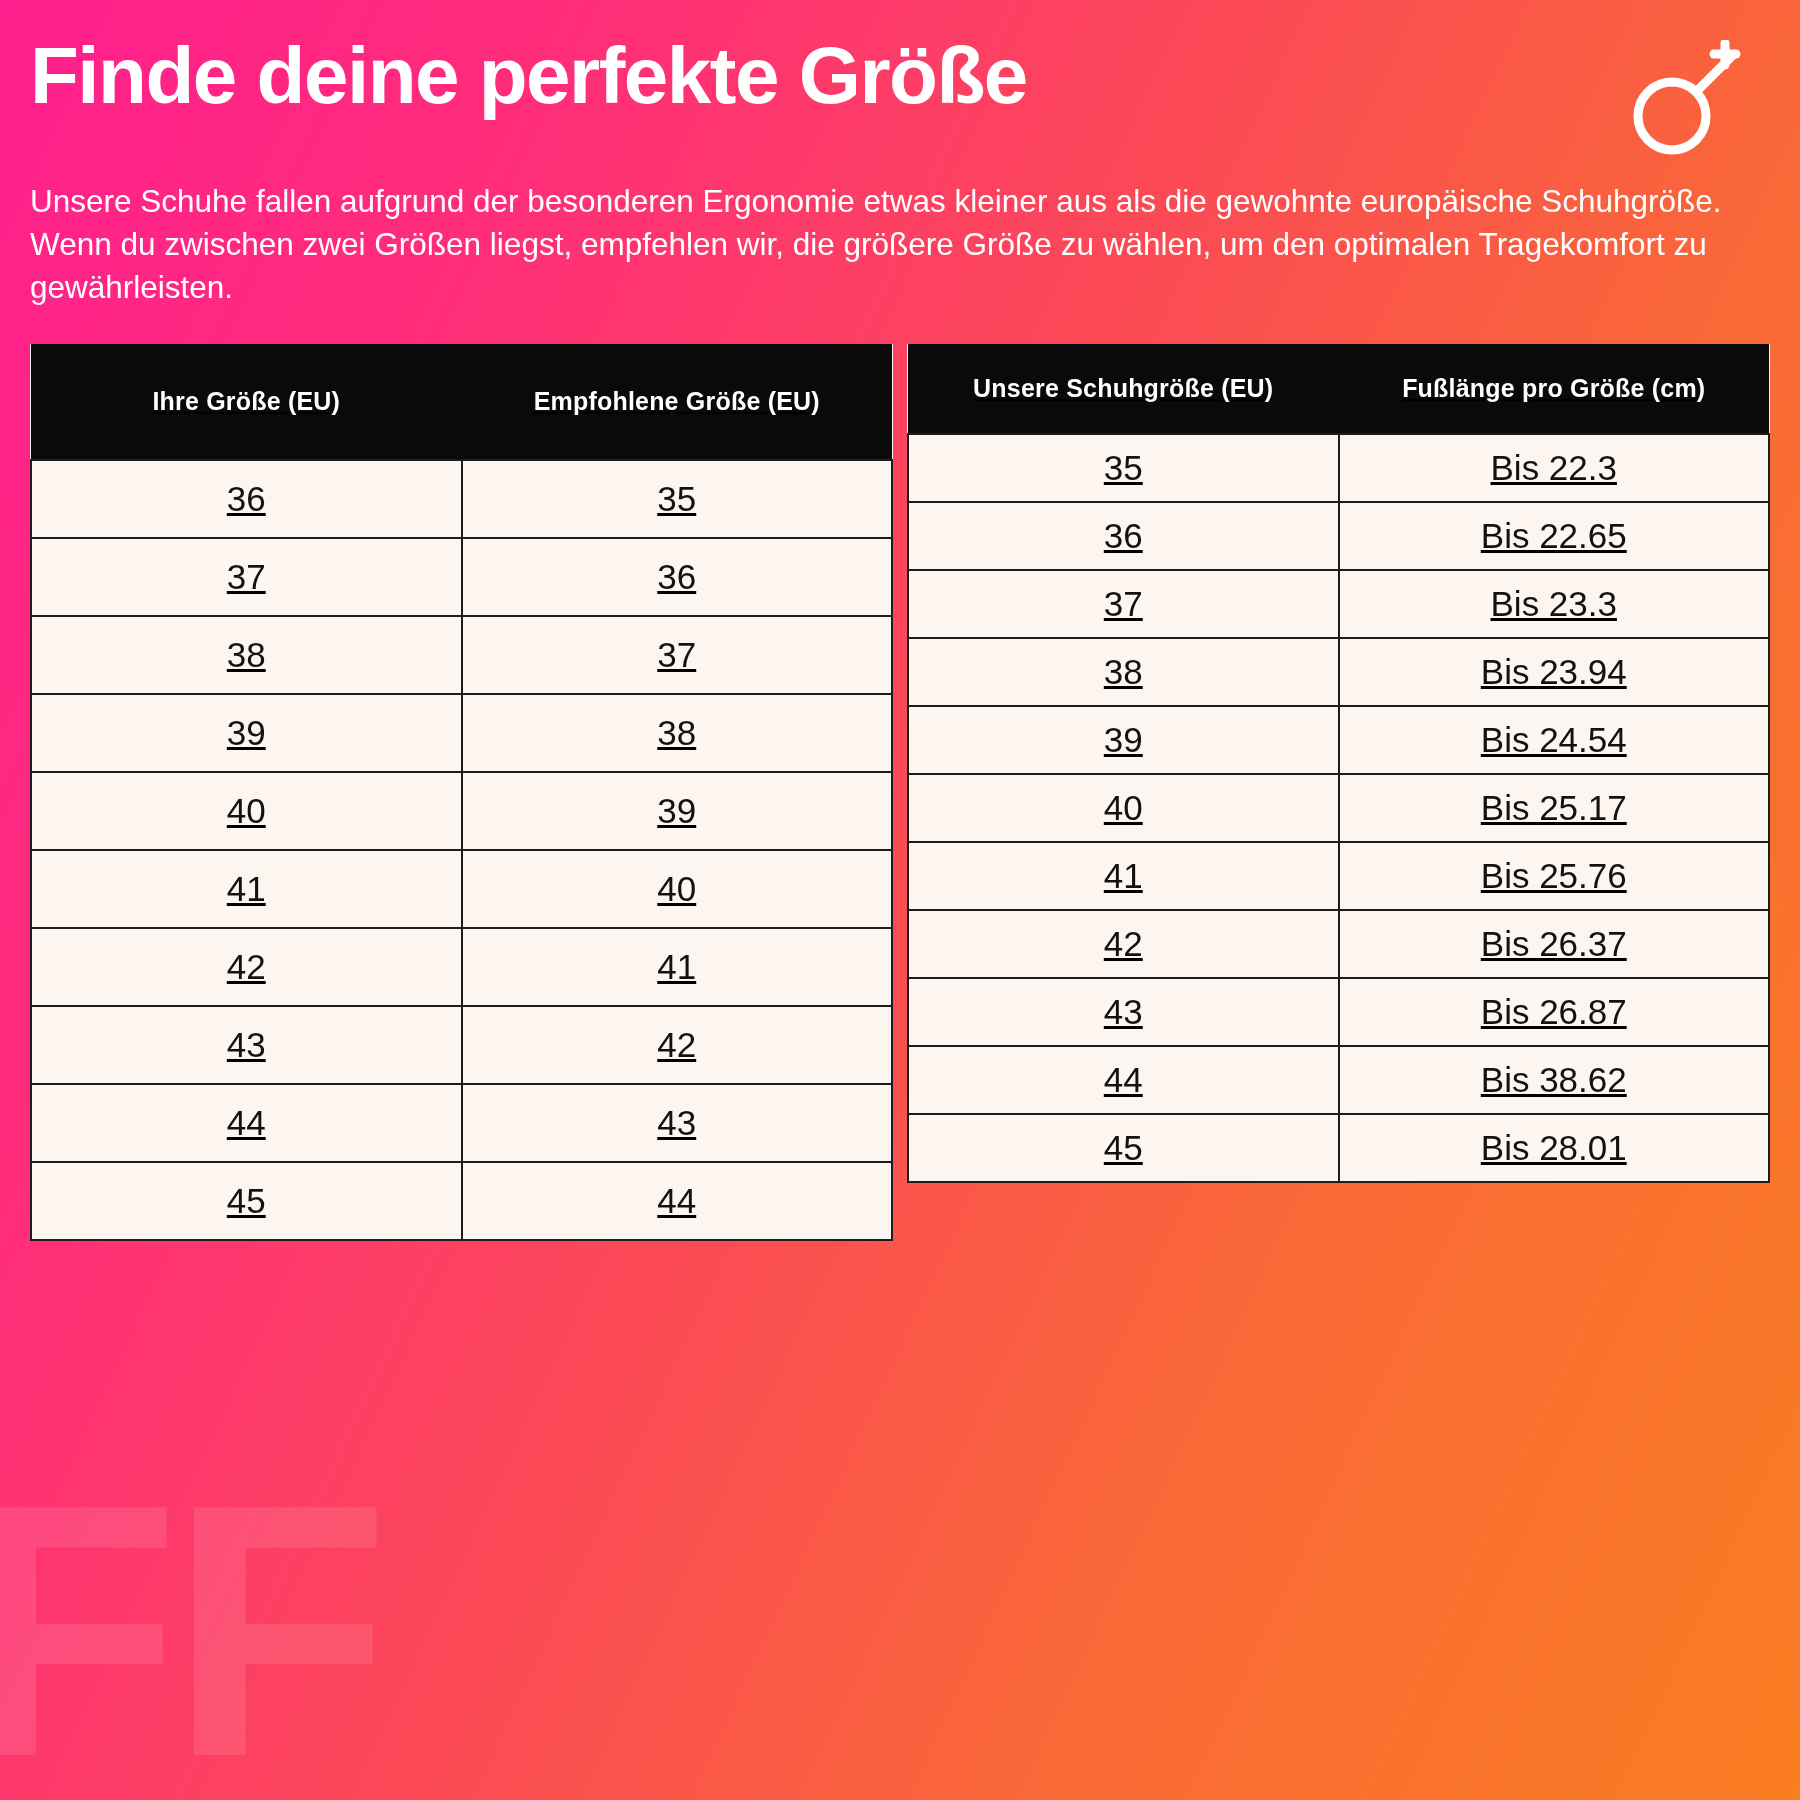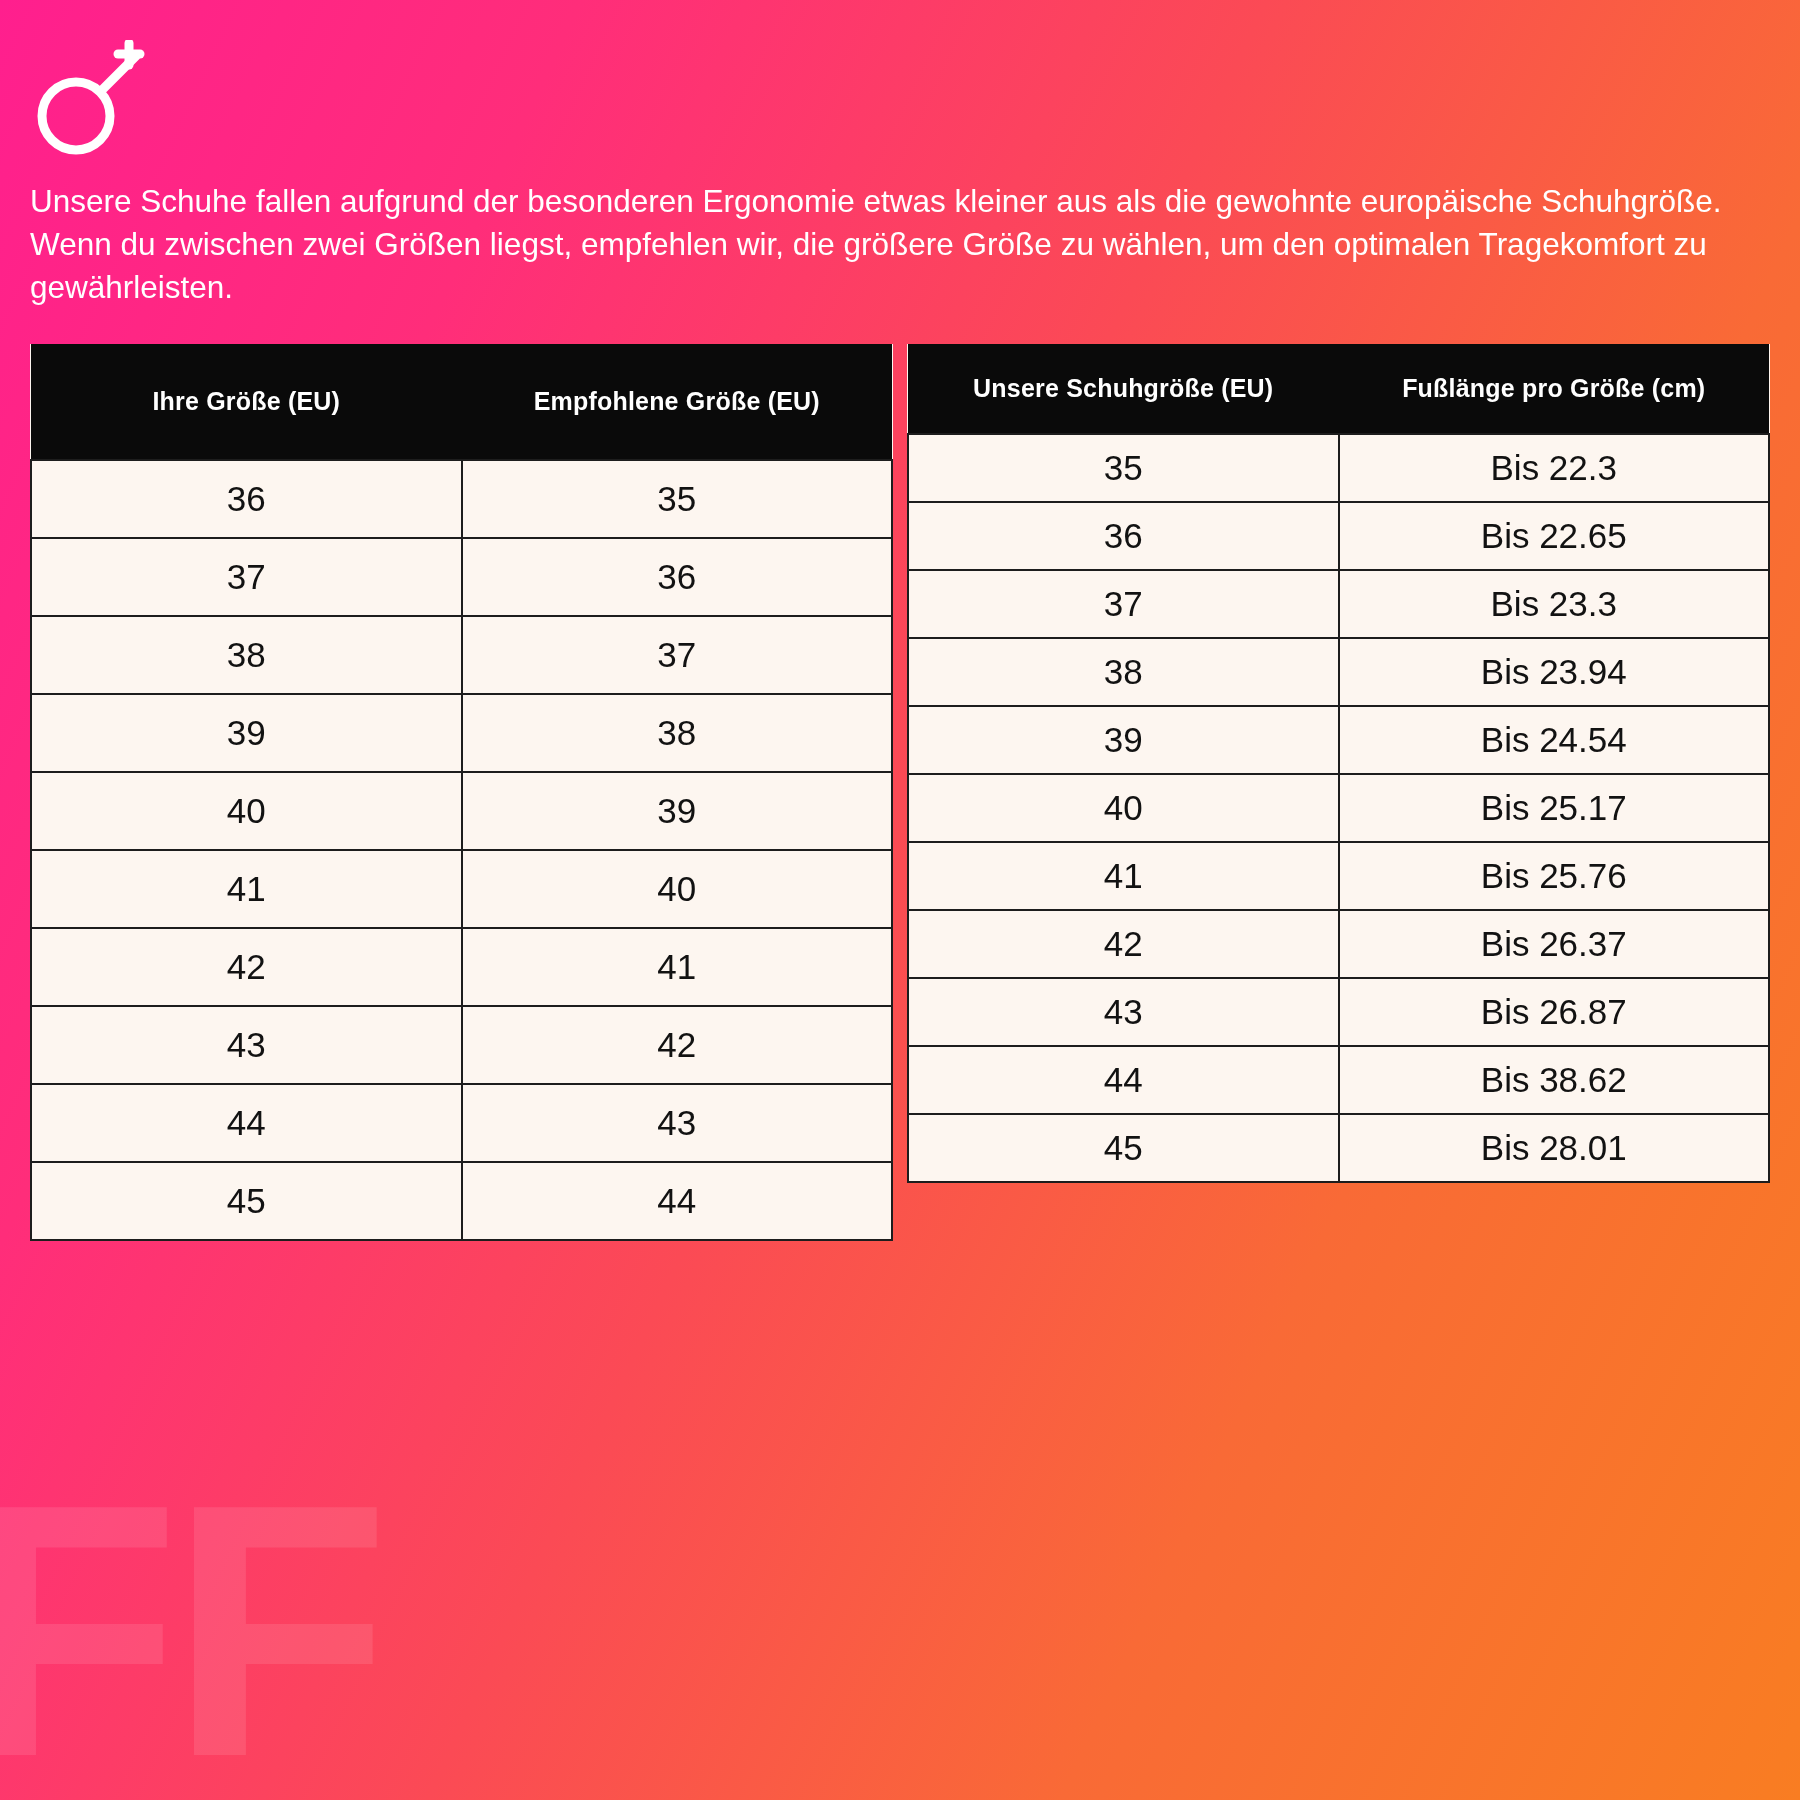--- a/index.html
+++ b/index.html
@@ -73,20 +73,21 @@
     display: flex;
     gap: 14px;
     margin-top: 36px;
   }
   .table-wrap { flex: 1 1 0; }
   table {
     width: 100%;
     border-collapse: collapse;
     table-layout: fixed;
     background: #fdf6f0;
+    text-decoration: underline;
   }
   thead th {
     background: #0a0a0a;
     color: #ffffff;
     font-size: 25px;
     font-weight: 700;
     padding: 34px 6px;
     text-align: center;
     letter-spacing: 0.2px;
   }
@@ -117,20 +118,21 @@
 </head>
 <body>
 
 <div class="watermark">
   <div class="wm-text">FF</div>
 </div>
 
 <div class="page">
 
   <div class="header-row">
+    <h1 class="title">Finde deine perfekte Größe</h1>
     <div class="gender-icon">
       <svg width="120" height="120" viewBox="0 0 120 120" fill="none" xmlns="http://www.w3.org/2000/svg">
         <circle cx="46" cy="76" r="34" stroke="#ffffff" stroke-width="9" fill="none"></circle>
         <line x1="72" y1="50" x2="106" y2="16" stroke="#ffffff" stroke-width="9" stroke-linecap="round"></line>
         <line x1="88" y1="14" x2="110" y2="14" stroke="#ffffff" stroke-width="9" stroke-linecap="round"></line>
         <line x1="99" y1="3" x2="99" y2="25" stroke="#ffffff" stroke-width="9" stroke-linecap="round"></line>
       </svg>
     </div>
   </div>
 

